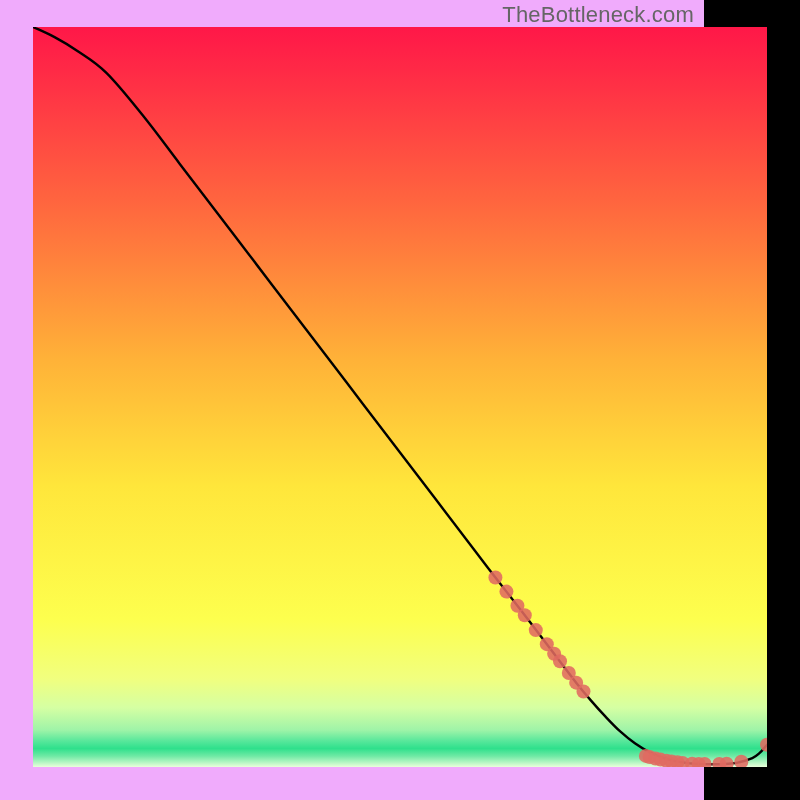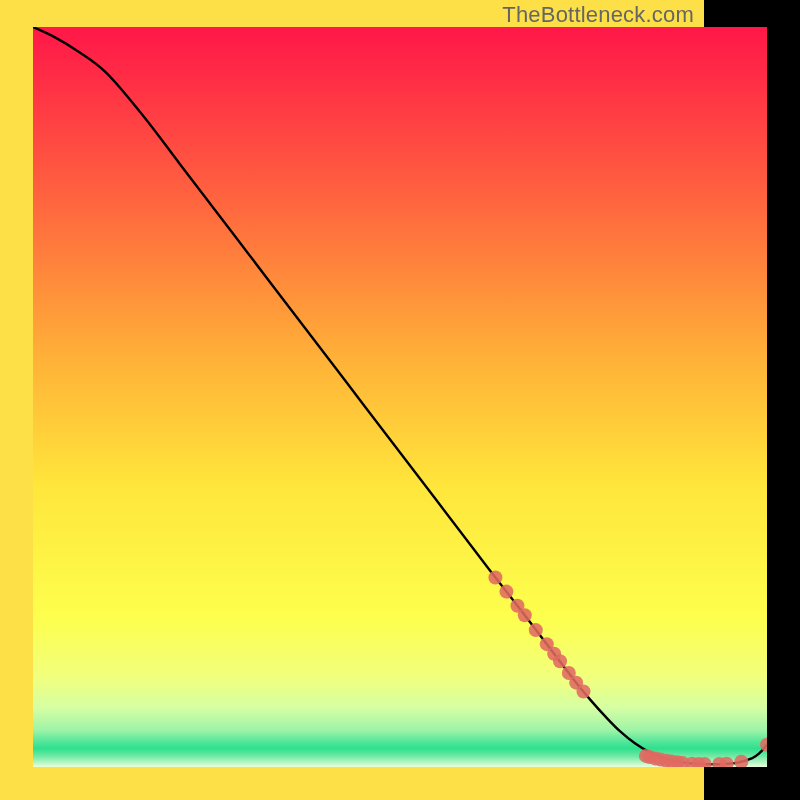--- a/index.html
+++ b/index.html
@@ -8,21 +8,21 @@
     background: #000;
     width: 800px;
     height: 800px;
     overflow: hidden;
     font-family: Arial, Helvetica, sans-serif;
   }
   .stage {
     position: relative;
     width: 704px;
     height: 800px;
-    background: #fde047;
+    background: #f0abfc;
   }
   .watermark {
     position: absolute;
     top: 2px;
     right: 10px;
     color: #656565;
     font-size: 22px;
     font-weight: 400;
     letter-spacing: 0.2px;
     z-index: 50;

